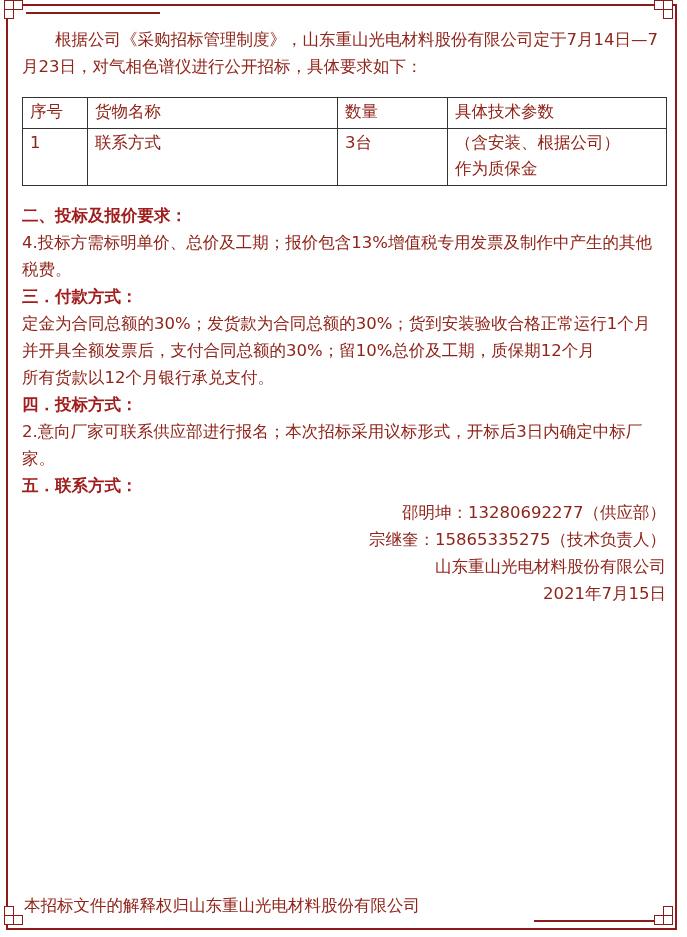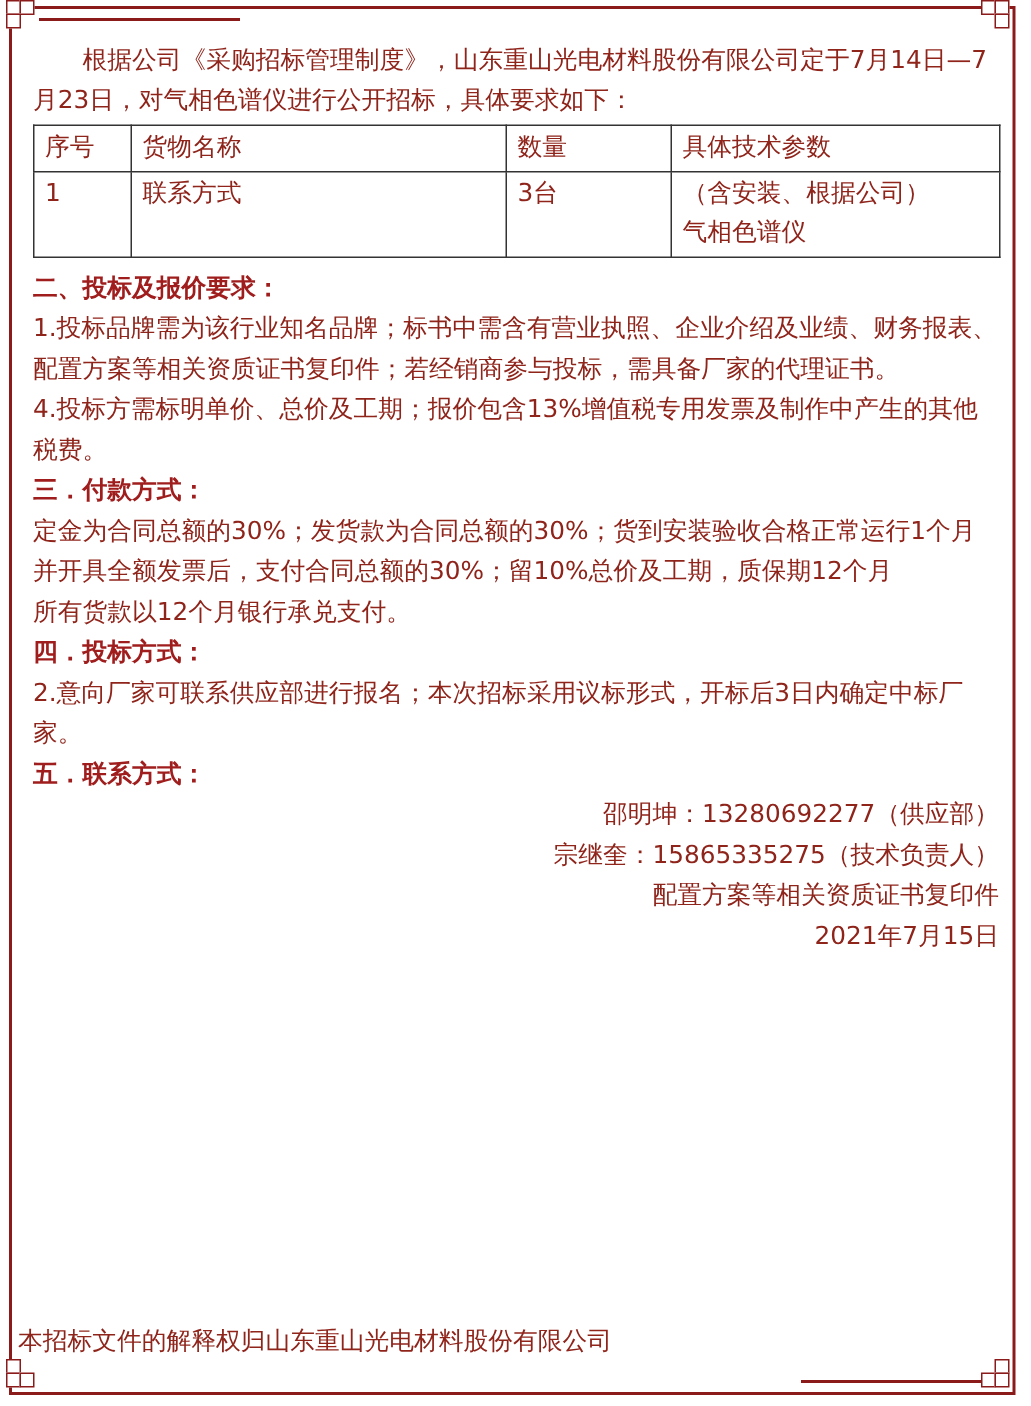--- a/index.html
+++ b/index.html
@@ -22,39 +22,39 @@
   .line-br{left:534px;top:920px;width:122px;}
 
   
   .content{
     position:absolute;left:22px;top:26px;width:644px;
     font-size:16.5px;line-height:27px;
   }
   .content p,.content h2{margin:0;padding:0;font-size:16.5px;line-height:27px;}
   .intro{text-indent:2em;}
   h2.sec{color:var(--heading,#a01d1d);font-weight:bold;}
-  h2.after-table{margin-top:6px;}
+  h2.after-table{margin-top:16px;}
 
   table.goods{
     border-collapse:collapse;table-layout:fixed;width:644px;
-    margin:3px 0 4px 0;
+    margin:17px 0 4px 0;
   }
   table.goods th,table.goods td{
     border:1.5px solid var(--table_border,#333333);
     padding:1px 7px;text-align:left;vertical-align:top;
     font-weight:normal;font-size:16.5px;line-height:26px;color:var(--body,#8f241b);
   }
   table.goods th{height:28px;}
   table.goods td{height:54px;}
 
   .contact{padding-left:22px;text-align:right;}
   .sign{text-align:right;}
   .sign-date{padding-right:14px;}
   .footer-note{
-    position:absolute;left:12px;top:880px;margin:0;
+    position:absolute;left:12px;top:880px;margin:12px;
     font-size:16.5px;line-height:27px;color:var(--body,#8f241b);
   }
 </style>
 </head>
 <body>
 
 <div class="page">
 
   <div class="frame-rect"></div>
   <div class="hline line-tl"></div>
@@ -94,39 +94,38 @@
         <th>货物名称</th>
         <th>数量</th>
         <th>具体技术参数</th>
       </tr>
       <tr>
         <td>1</td>
         <td>联系方式</td>
         <td>3台</td>
         <td>
           <div>（含安装、根据公司）</div>
-          <div>气相色谱仪</div>
+          <div>作为质保金</div>
         </td>
       </tr>
     </tbody>
       </table>
 
     <h2 class="sec after-table">二、投标及报价要求：</h2>
-    <p>1.投标品牌需为该行业知名品牌；标书中需含有营业执照、企业介绍及业绩、财务报表、配置方案等相关资质证书复印件；若经销商参与投标，需具备厂家的代理证书。</p>
     <p>4.投标方需标明单价、总价及工期；报价包含13%增值税专用发票及制作中产生的其他税费。</p>
 
     <h2 class="sec">三．付款方式：</h2>
     <p>定金为合同总额的30%；发货款为合同总额的30%；货到安装验收合格正常运行1个月并开具全额发票后，支付合同总额的30%；留10%总价及工期，质保期12个月</p>
     <p>所有货款以12个月银行承兑支付。</p>
 
     <h2 class="sec">四．投标方式：</h2>
     <p>2.意向厂家可联系供应部进行报名；本次招标采用议标形式，开标后3日内确定中标厂家。</p>
 
     <h2 class="sec">五．联系方式：</h2>
     <p class="contact">邵明坤：13280692277（供应部）</p>
     <p class="contact">宗继奎：15865335275（技术负责人）</p>
 
-    <p class="sign">配置方案等相关资质证书复印件</p>
+    <p class="sign">山东重山光电材料股份有限公司</p>
     <p class="sign sign-date">2021年7月15日</p>
   </div>
 
   <p class="footer-note">本招标文件的解释权归山东重山光电材料股份有限公司</p>
 </div>
 
 </body></html>

